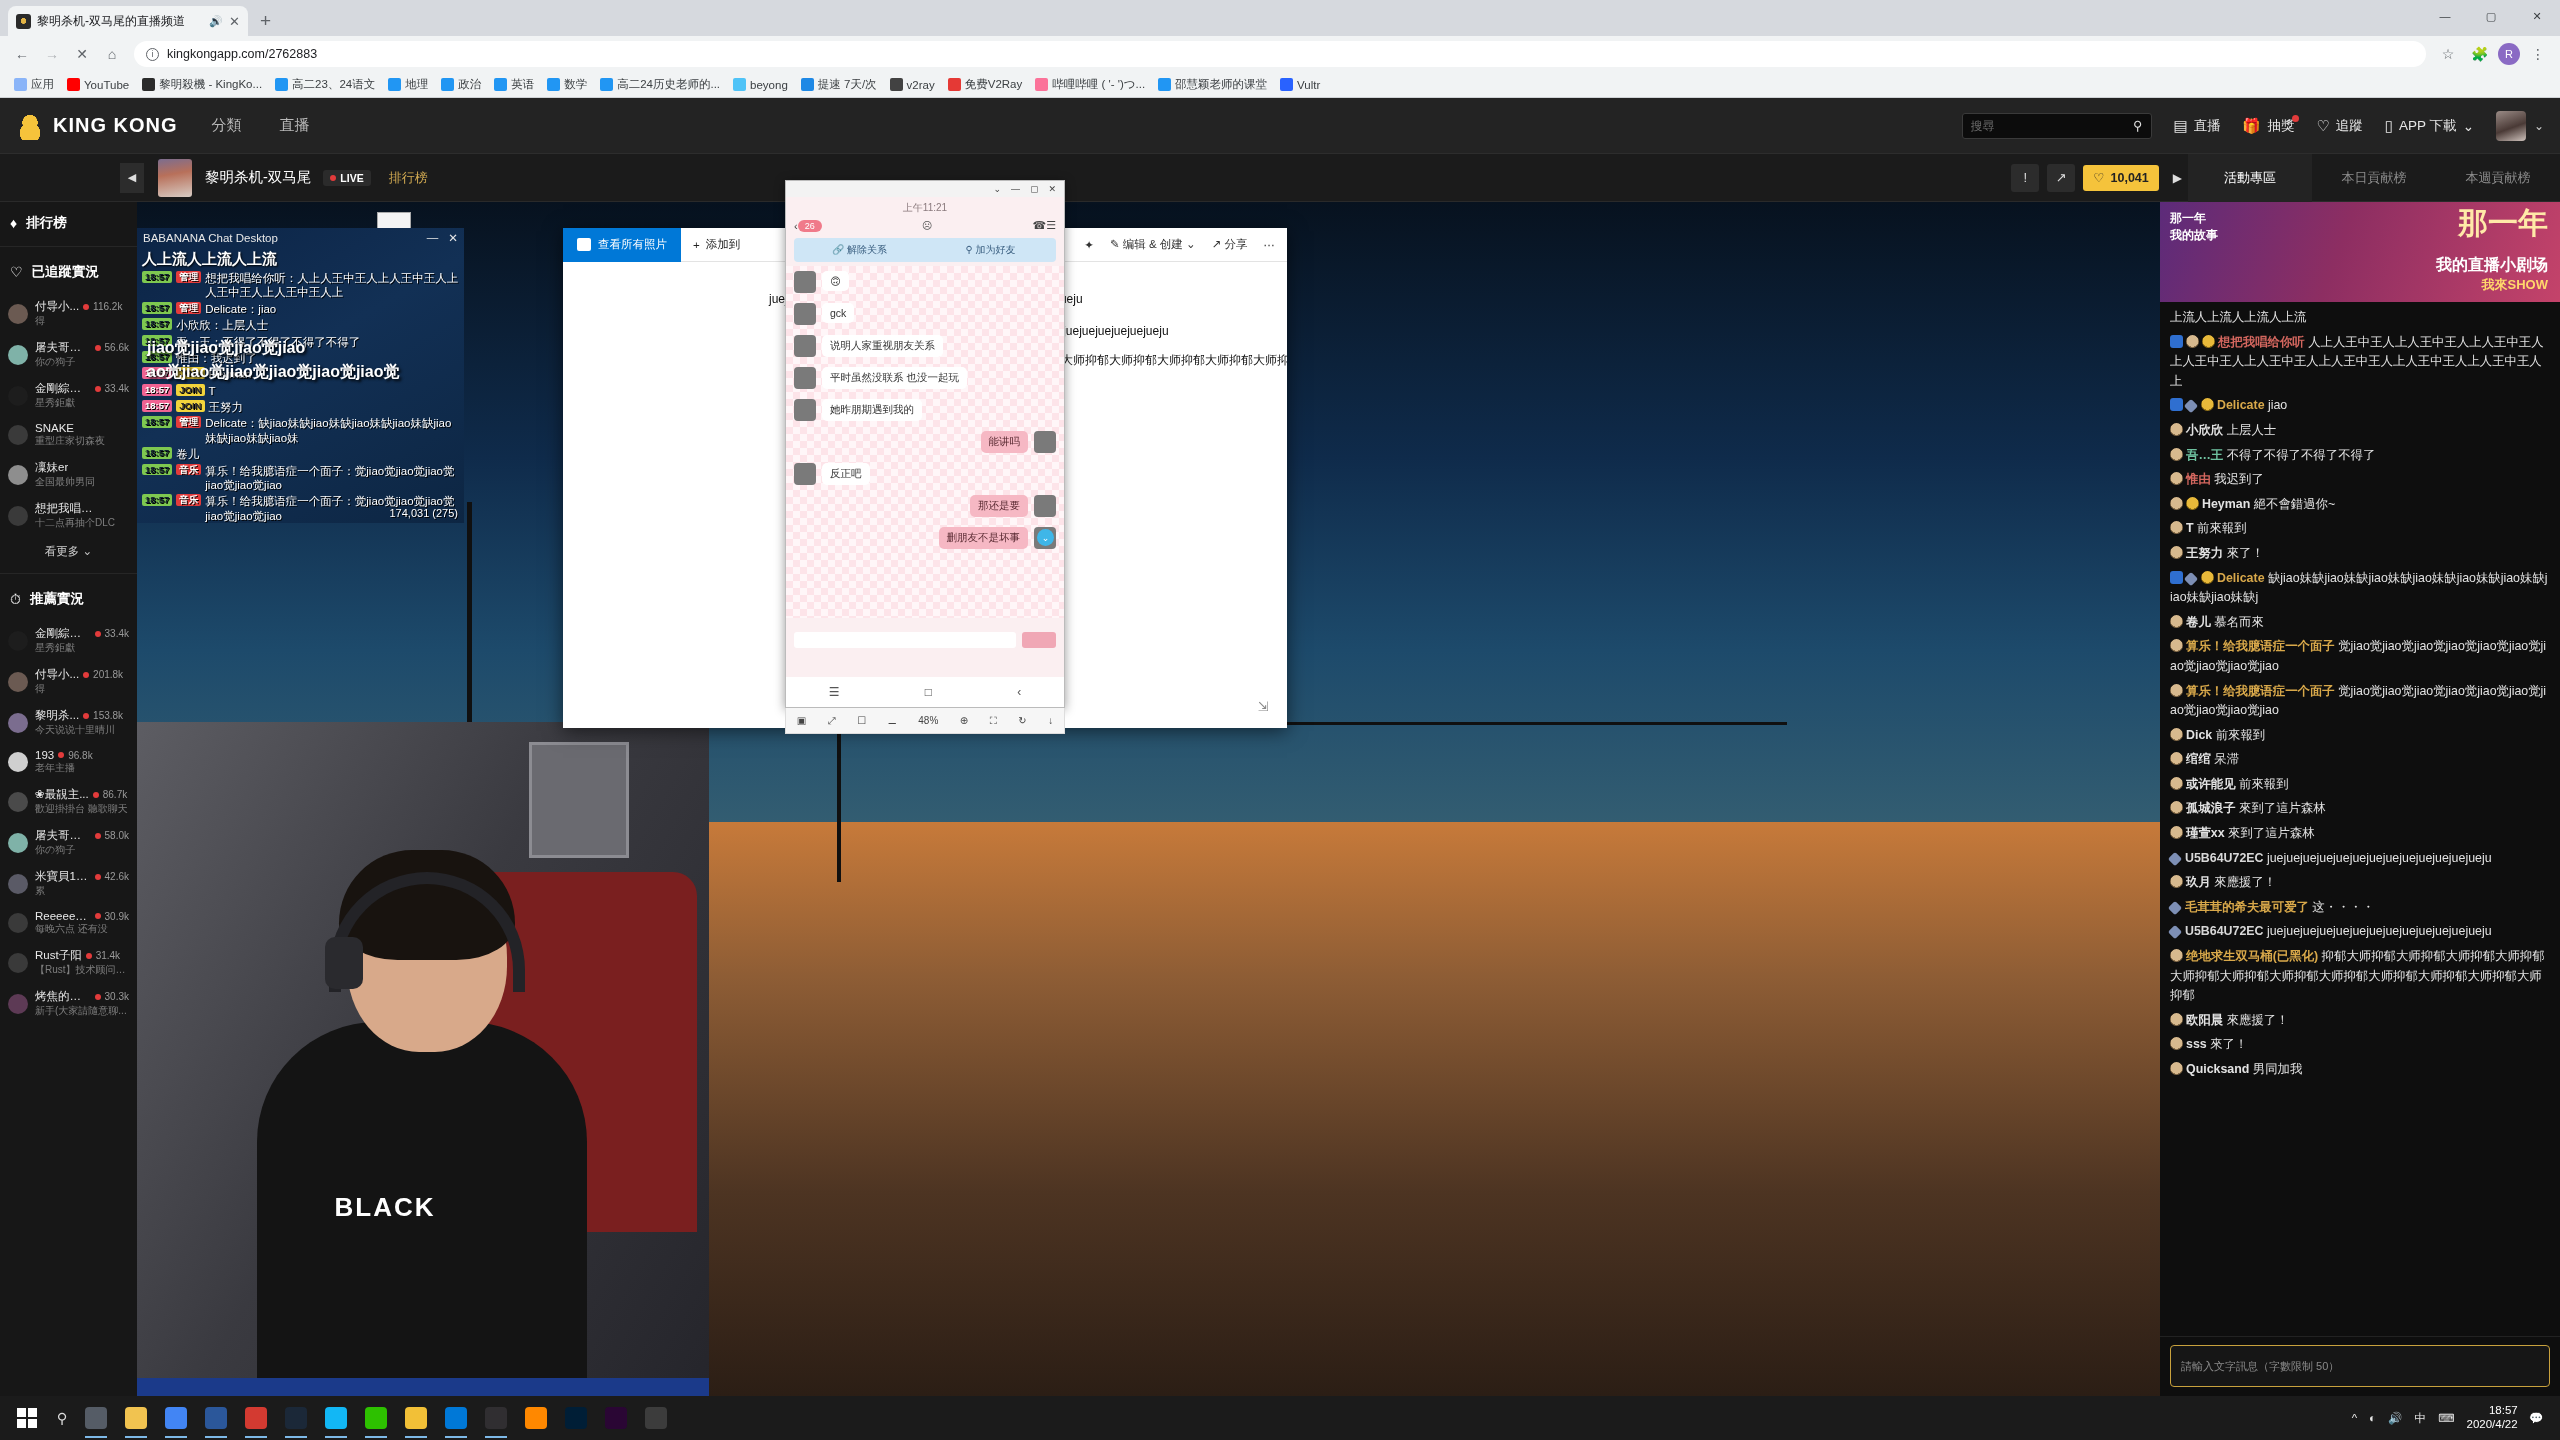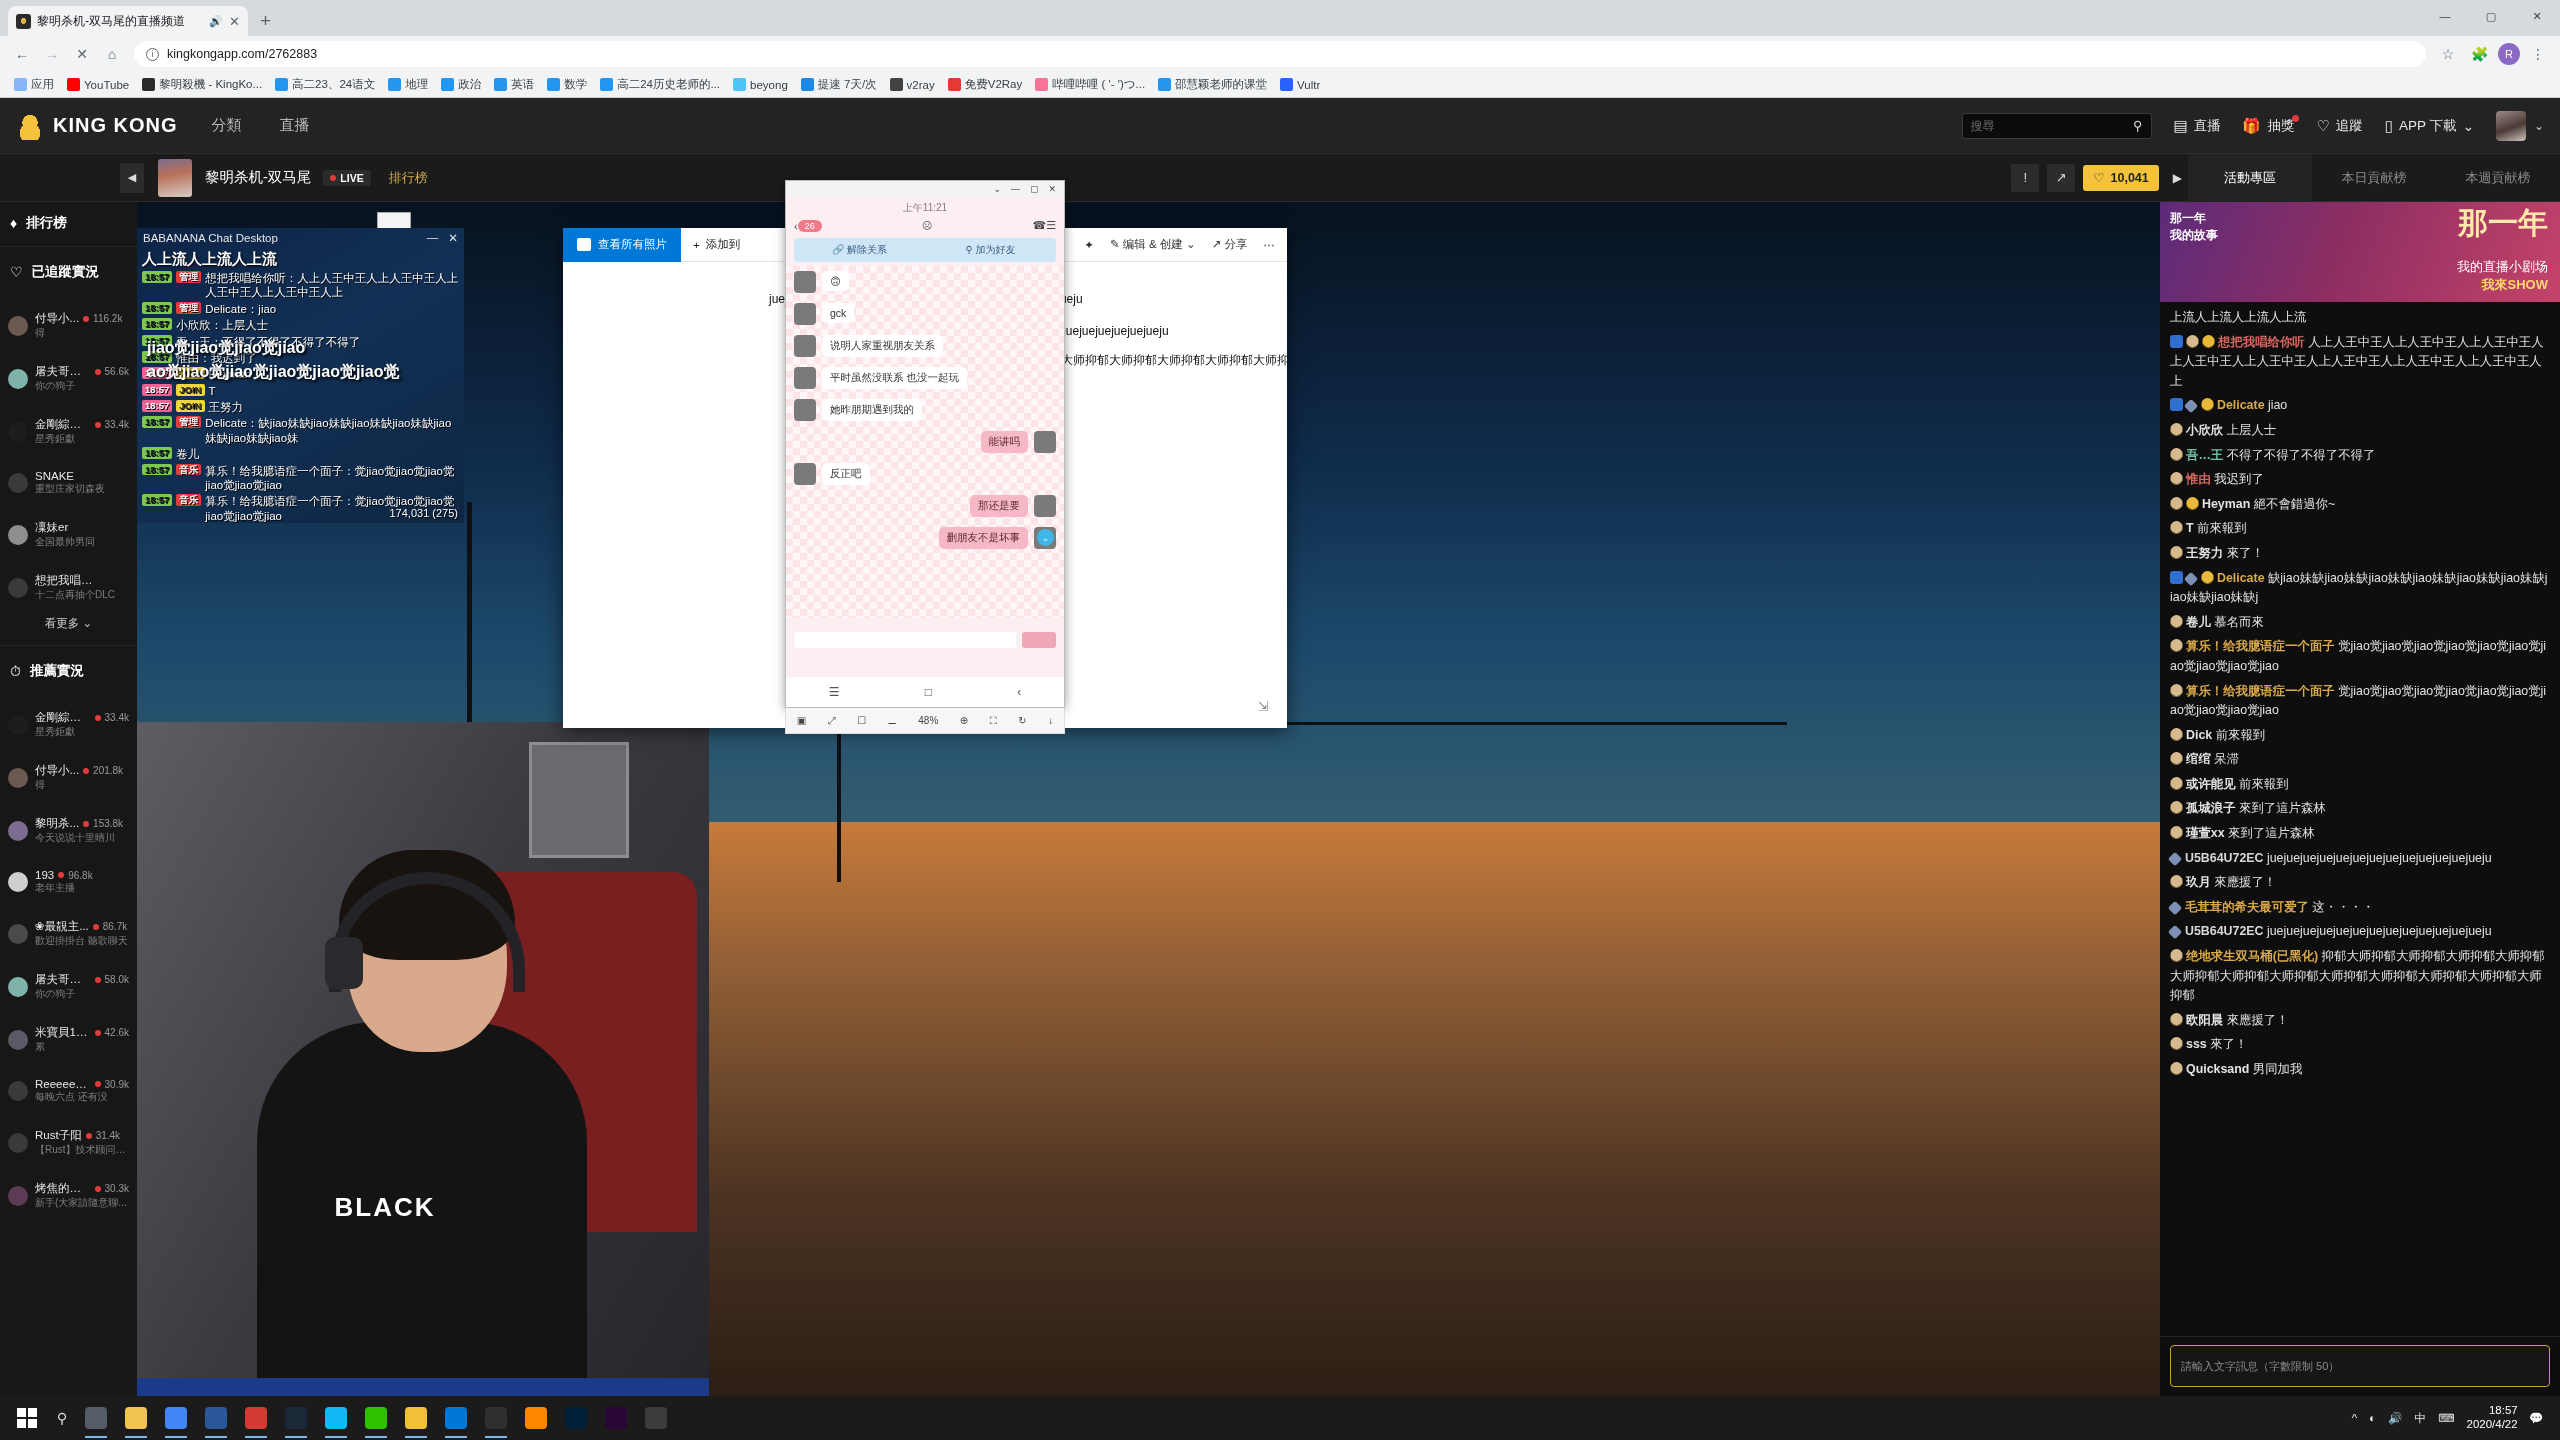--- a/index.html
+++ b/index.html
@@ -87,21 +87,21 @@
   .rtab { width:124px; text-align:center; font-size:13px; color:#8d8d8d; line-height:48px; }
   .rtab.active { color:#fff; background:#232323; }
 
   
   .stage { position:absolute; left:0; top:104px; width:2160px; height:1238px; background:#0a0a0a; }
   .sidebar { position:absolute; left:0; top:0; width:137px; height:1238px; background:#171717; overflow:hidden; }
   .sb-head { display:flex; align-items:center; gap:9px; padding:12px 10px; }
   .sb-head .ic { color:#fff; font-size:14px; }
   .sb-head .tx { color:#fff; font-size:13.5px; font-weight:bold; }
   .sb-sep { height:1px; background:#262626; margin:2px 0 4px; }
-  .sb-item { display:flex; align-items:center; gap:7px; padding:6px 8px;margin-top:12px; }
+  .sb-item { display:flex; align-items:center; gap:7px; padding:6px 8px; }
   .sb-ava { width:20px; height:20px; border-radius:50%; flex:none; }
   .sb-txt { flex:1; min-width:0; }
   .sb-r1 { display:flex; align-items:center; gap:4px; }
   .sb-name { font-size:11.5px; color:#e8e8e8; white-space:nowrap; overflow:hidden; text-overflow:ellipsis; max-width:62px; }
   .sb-live { width:6px; height:6px; border-radius:50%; background:#e23b3b; flex:none; }
   .sb-cnt { font-size:10px; color:#9a9a9a; white-space:nowrap; }
   .sb-sub { font-size:10px; color:#7e7e7e; white-space:nowrap; overflow:hidden; text-overflow:ellipsis; }
   .sb-more { text-align:center; color:#ccc; font-size:11.5px; padding:8px 0 12px; }
 
   .video { position:absolute; left:137px; top:0; width:2023px; height:1238px; overflow:hidden;
@@ -132,21 +132,21 @@
   .vctl .redbox { width:20px; height:16px; background:#e23b3b; border-radius:2px; }
 
   
   .chatpanel { position:absolute; left:2160px; top:104px; width:400px; height:1238px; background:#0e0e0e;
                display:flex; flex-direction:column; }
   .banner { height:100px; background:linear-gradient(110deg,#5c2b7a 0%, #8d2e62 45%, #c4436a 100%);
             position:relative; overflow:hidden; color:#fff; padding:8px 10px; }
   .banner .b1 { font-size:12px; font-weight:bold; }
   .banner .bigyear { position:absolute; right:12px; top:6px; font-size:30px; font-weight:bold; color:#ffe9a8;
                      line-height:1; text-align:right; }
-  .banner .sub { position:absolute; right:12px; bottom:26px; font-size:13px; color:#fff; font-weight:normal;margin-left:8px;}
+  .banner .sub { position:absolute; right:12px; bottom:26px; font-size:16px; color:#fff; font-weight:bold;margin-left:8px;}
   .banner .sub2 { position:absolute; right:12px; bottom:8px; font-size:13px; color:#ffd86b; font-weight:bold;}
   .chatlist { flex:1; overflow:hidden; padding:6px 10px 4px; }
   .msg { font-size:12.4px; line-height:1.58; color:#e3e3e3; margin-bottom:5px; word-break:break-all; }
   .bdg { display:inline-block; width:13px; height:13px; border-radius:3px; vertical-align:-2px; margin-right:3px; }
   .bdg.blue { background:#2f6fd0; }
   .bdg.diamond { background:#7d8fb5; transform:rotate(45deg); width:10px; height:10px; border-radius:2px; margin-right:5px;}
   .bdg.smile { background:radial-gradient(circle at 50% 45%, #d7b98e 0 60%, #8a6f4b 61% 100%); border-radius:50%; }
   .bdg.gold { background:radial-gradient(circle at 50% 45%, #e8b93a 0 60%, #9a7618 61% 100%); border-radius:50%; }
   .nm { font-weight:bold; }
   .chatinput-wrap { border-top:1px solid #222; padding:8px 10px 6px; }

